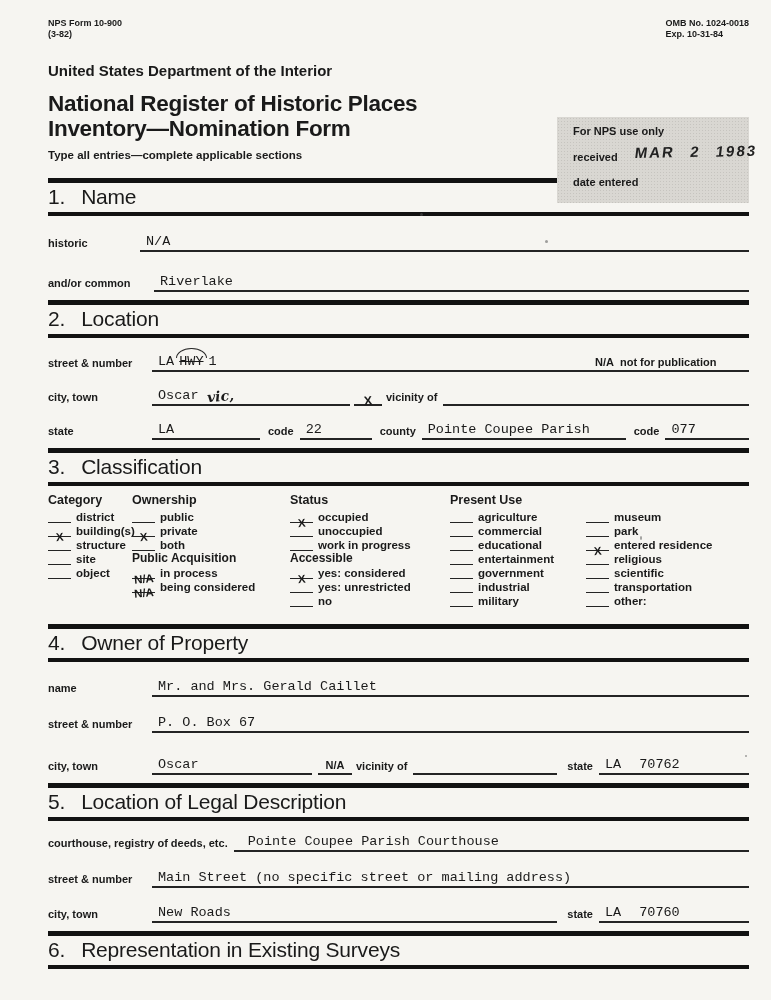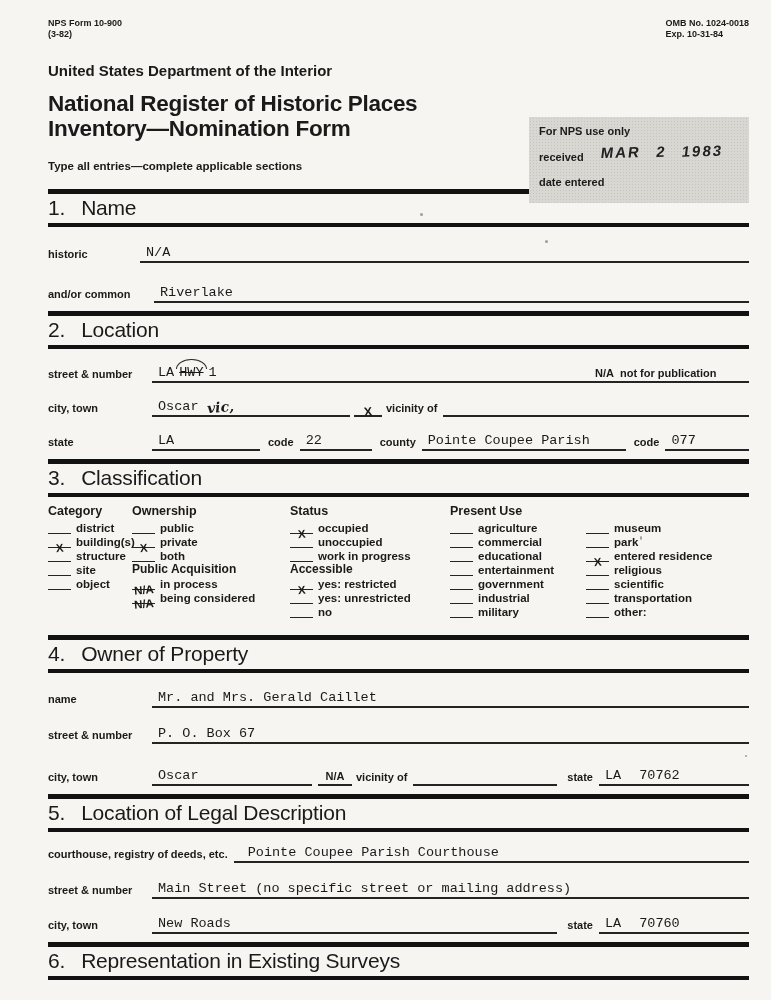--- a/index.html
+++ b/index.html
@@ -14,24 +14,24 @@
   
   .topmeta{display:flex;justify-content:space-between;font-size:9px;font-weight:700;line-height:11px;}
   
   .hdr{position:relative;margin-top:22px;}
   .dept{font-size:15px;font-weight:700;}
   .agency{font-size:13px;font-weight:700;margin-top:1px;}
   .title{font-size:22.5px;font-weight:700;letter-spacing:-0.3px;line-height:25px;margin-top:12px;}
   .instr{font-size:11.5px;font-weight:700;margin-top:9px;line-height:14px;}
   .instr i{font-weight:700;}
   .npsbox{
-    position:absolute;right:0;top:55px;width:220px;height:86px;box-sizing:border-box;
+    position:absolute;right:0;top:55px;width:192px;height:86px;box-sizing:border-box;
     background-color:var(--stamp-box-bg);
     background-image:radial-gradient(#c6c4bf 0.6px, transparent 0.7px);background-size:3px 3px;
-    padding:8px 10px;font-size:11px;font-weight:700;
+    padding:8px 16px;font-size:11px;font-weight:700;
   }
   .nps-row{position:relative;margin-top:14px;}
   .stamp{
     position:absolute;left:62px;top:-8px;font-size:15px;font-weight:700;color:#222;
     transform:skewX(-8deg) rotate(-1deg);letter-spacing:2px;word-spacing:9px;white-space:nowrap;
   }
   .nps-date{margin-top:13px;}
   
   .sec-head{
     border-top:5px solid #121212;border-bottom:4px solid #121212;
@@ -89,21 +89,21 @@
       <div>Exp. 10-31-84</div>
     </div>
   </div>
 
   <div class="hdr">
     <div class="dept">United States Department of the Interior</div>
     <div class="title">
       <div>National Register of Historic Places</div>
       <div>Inventory—Nomination Form</div>
     </div>
-    <div class="instr" style="margin-top:18px">Type all entries—complete applicable sections</div>
+    <div class="instr" style="margin-top:7px">Type all entries—complete applicable sections</div>
 
     <div class="npsbox">
       <div>For NPS use only</div>
       <div class="nps-row">
         <span>received</span>
         <span class="stamp">MAR 2 1983</span>
       </div>
       <div class="nps-date">date entered</div>
     </div>
   </div>
@@ -213,21 +213,21 @@
           <span class="cline"><span class="cmark"></span></span>
           <span class="clabel">unoccupied</span>
         </div>
       <div class="citem">
           <span class="cline"><span class="cmark"></span></span>
           <span class="clabel">work in progress</span>
         </div>
       <div class="csub">Accessible</div>
       <div class="citem">
           <span class="cline"><span class="cmark">X</span></span>
-          <span class="clabel">yes: restricted</span>
+          <span class="clabel">yes: considered</span>
         </div>
       <div class="citem">
           <span class="cline"><span class="cmark"></span></span>
           <span class="clabel">yes: unrestricted</span>
         </div>
       <div class="citem">
           <span class="cline"><span class="cmark"></span></span>
           <span class="clabel">no</span>
         </div>
     </div>

